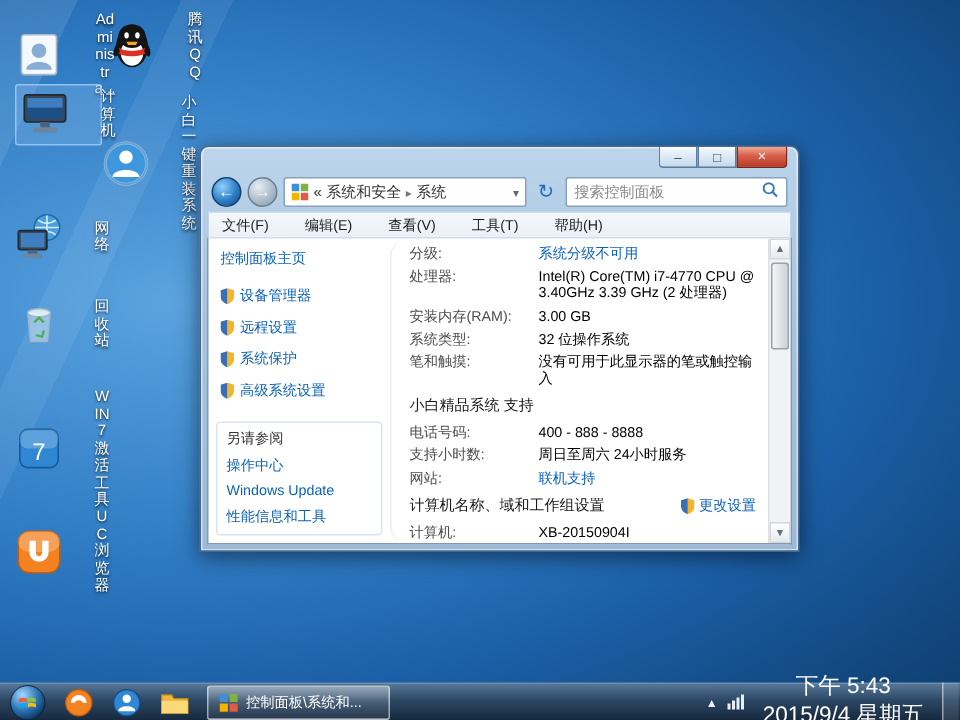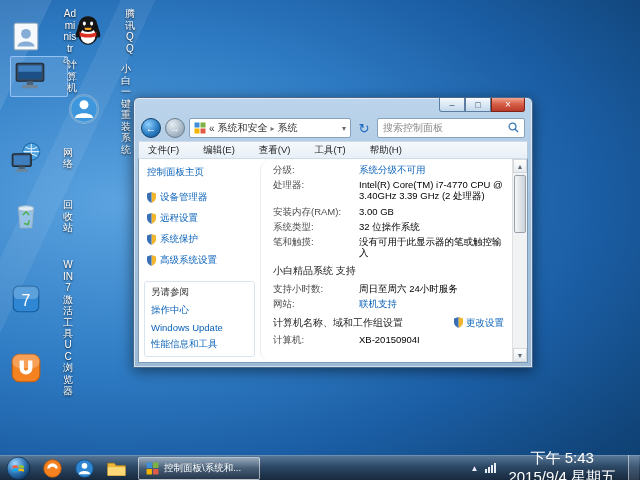--- a/index.html
+++ b/index.html
@@ -298,20 +298,24 @@
           <span class="lab">系统类型:</span>
           <span class="val">32 位操作系统</span>
         </div>
         <div class="crow">
           <span class="lab">笔和触摸:</span>
           <span class="val">没有可用于此显示器的笔或触控输入</span>
         </div>
 
         <div class="sec-title">小白精品系统 支持</div>
         <div class="crow">
+          <span class="lab">电话号码:</span>
+          <span class="val">400 - 888 - 8888</span>
+        </div>
+        <div class="crow">
           <span class="lab">支持小时数:</span>
           <span class="val">周日至周六  24小时服务</span>
         </div>
         <div class="crow">
           <span class="lab">网站:</span>
           <span class="val link">联机支持</span>
         </div>
 
         <div class="sec-head">
           <span class="t">计算机名称、域和工作组设置</span>

